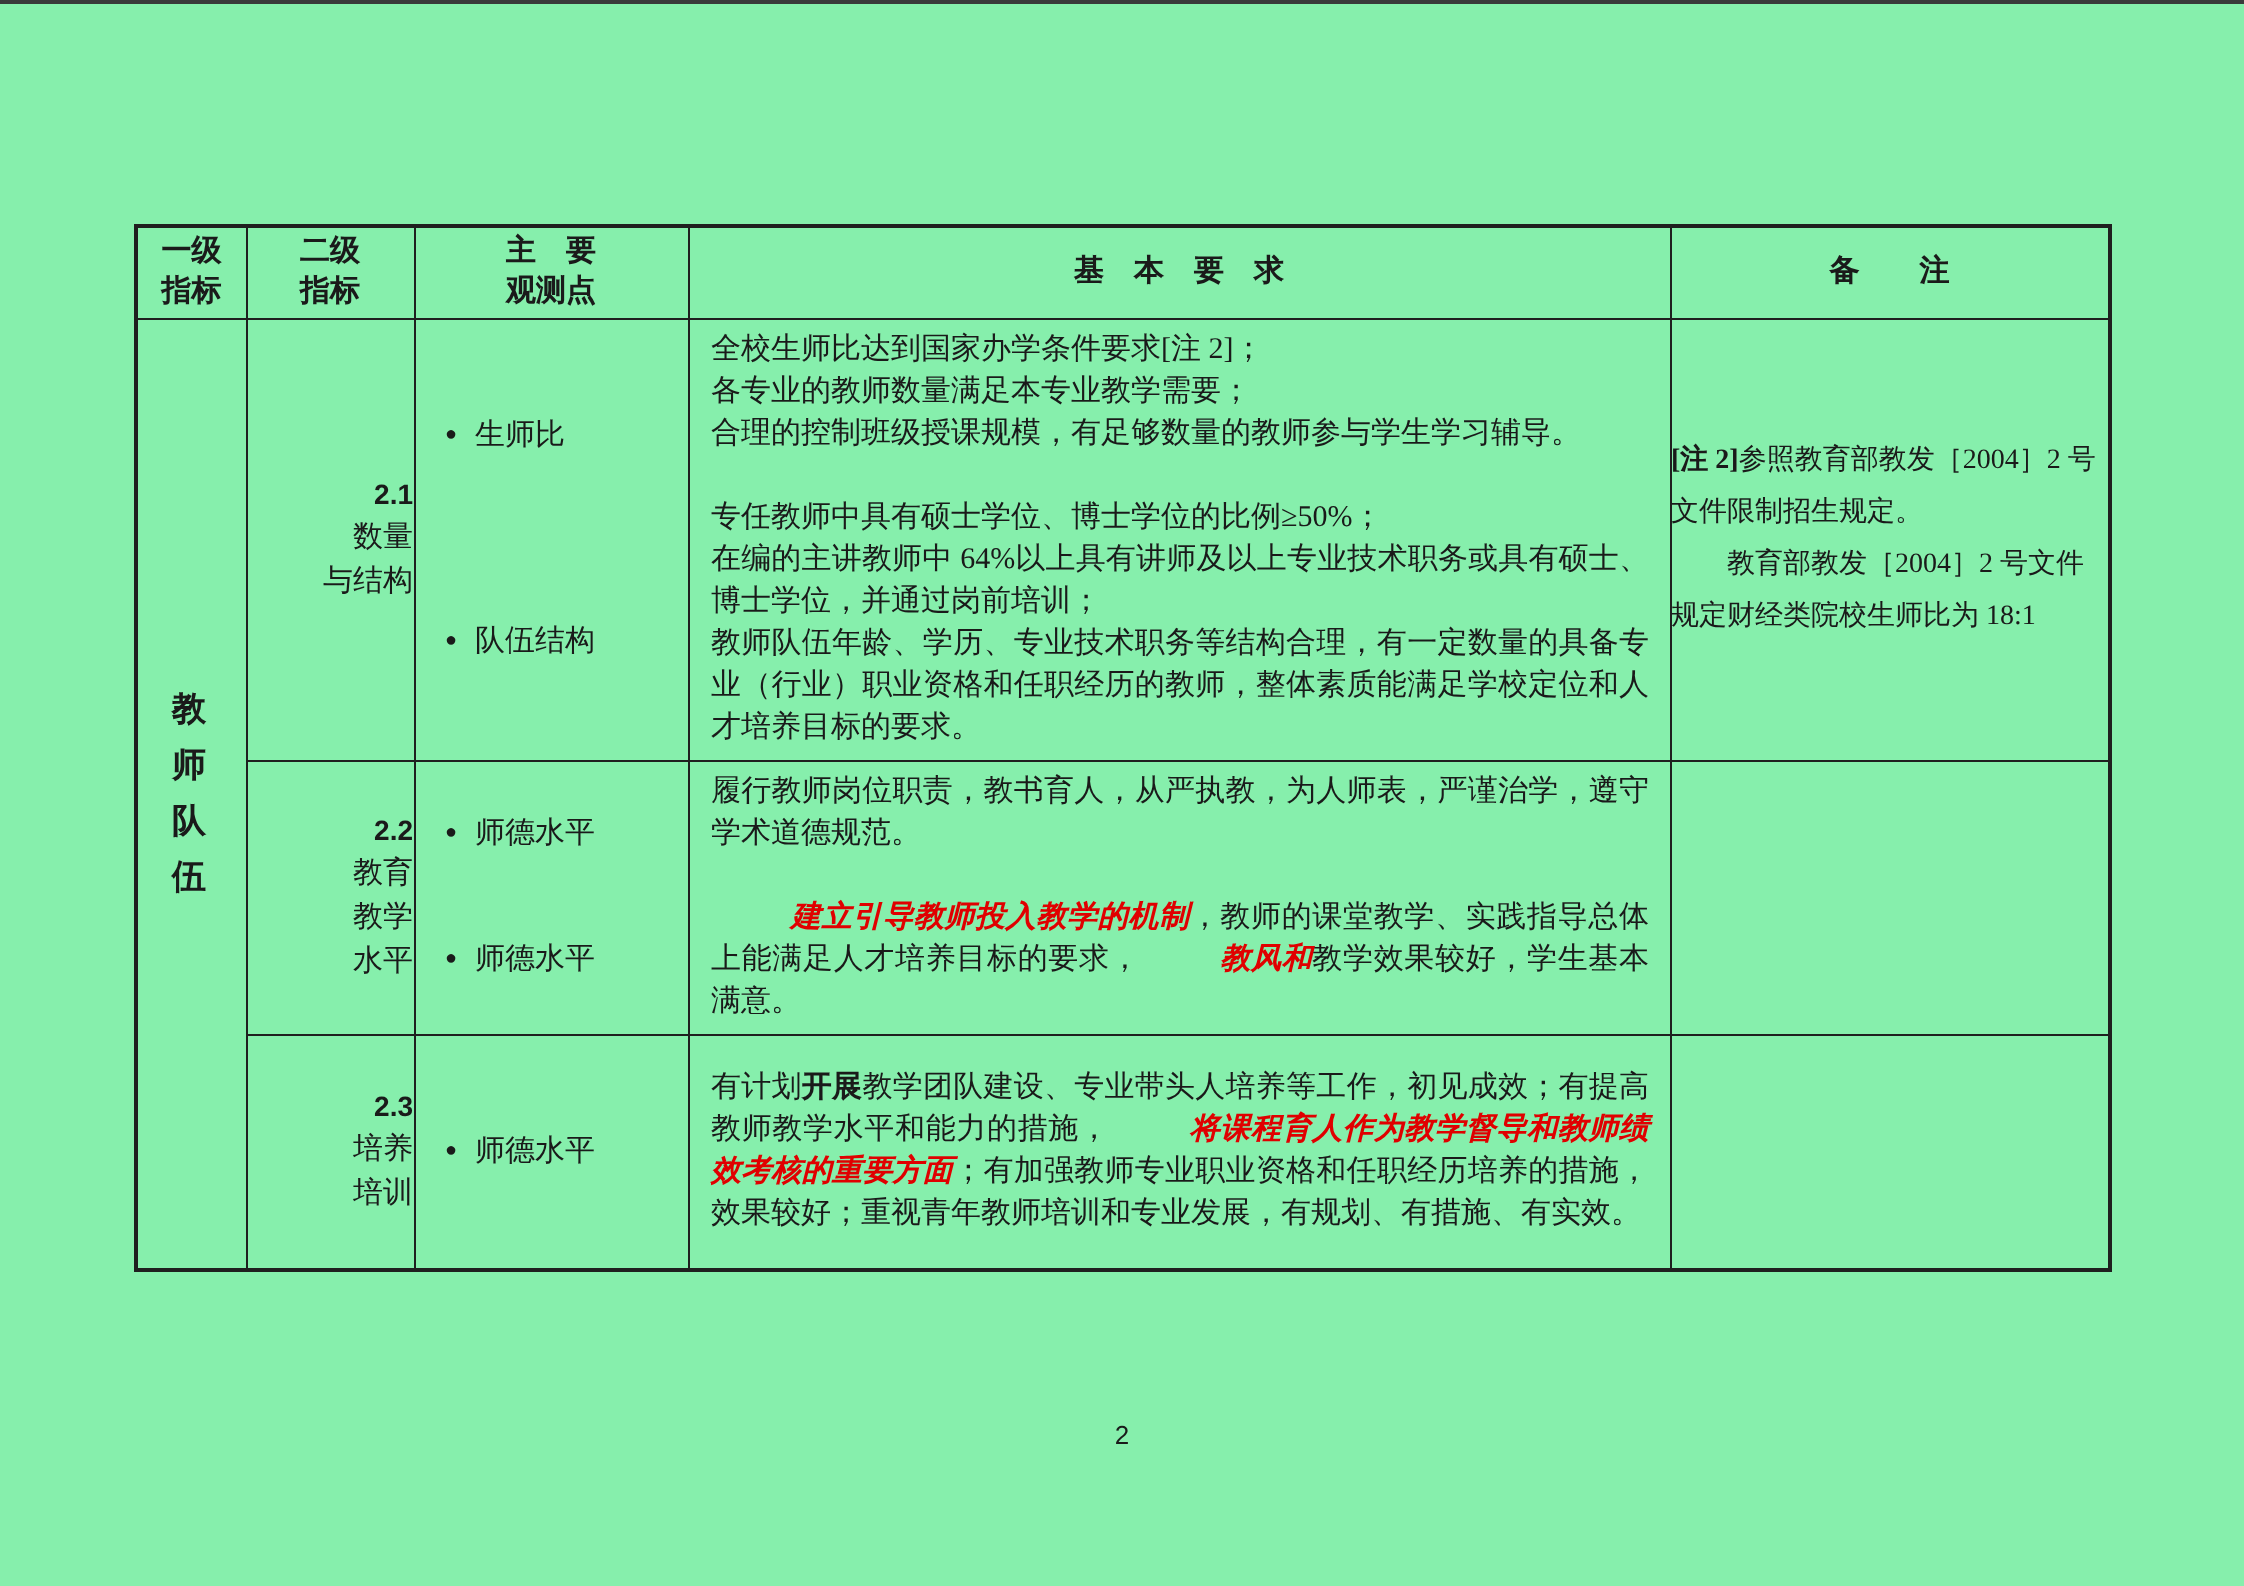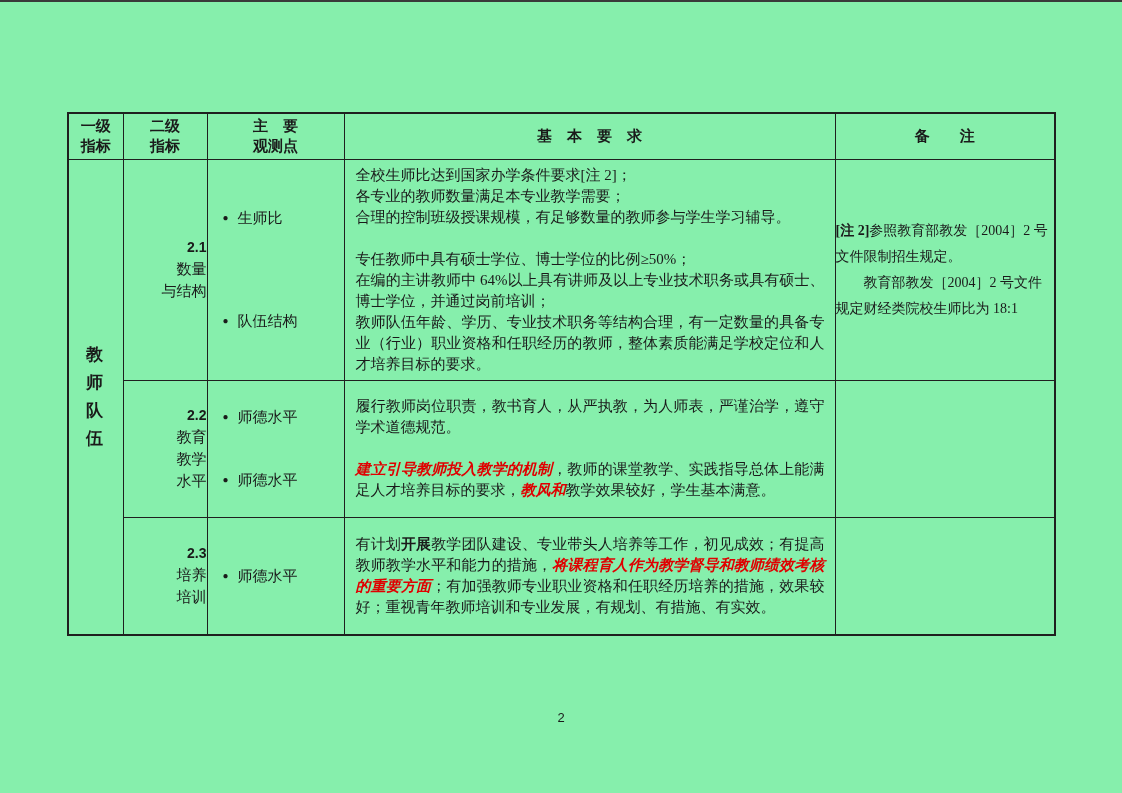--- a/index.html
+++ b/index.html
@@ -65,21 +65,21 @@
   .obs-flex { display: flex; flex-direction: column; justify-content: space-around; }
   .row-1 .obs-flex { height: 205px; }
   .row-2 .obs-flex { height: 126px; }
   .obs-item { display: flex; align-items: center; line-height: 22px; }
   .bullet { font-size: 10px; margin-right: 9px; line-height: 22px; }
 
   
   .cell-req { padding: 5px 10px 5px 11px; font-size: 15px; line-height: 21px; text-align: justify; }
   .req-p { white-space: pre-line; }
   .req-p.gap { margin-top: 21px; }
-  .seg-red { color: #e00000; font-weight: bold; font-style: italic; }
+  .seg-red { color: #e00000; font-weight: bold; font-style: italic; margin-left: 40px; }
   .seg-bold { font-weight: bold; }
 
   
   .cell-remark { padding: 4px 0; font-size: 14px; line-height: 26px; text-align: left; }
   .remark-p { white-space: pre-line; }
 
   .page-number {
     position: absolute;
     top: 710px; left: 0; right: 0;
     text-align: center;

